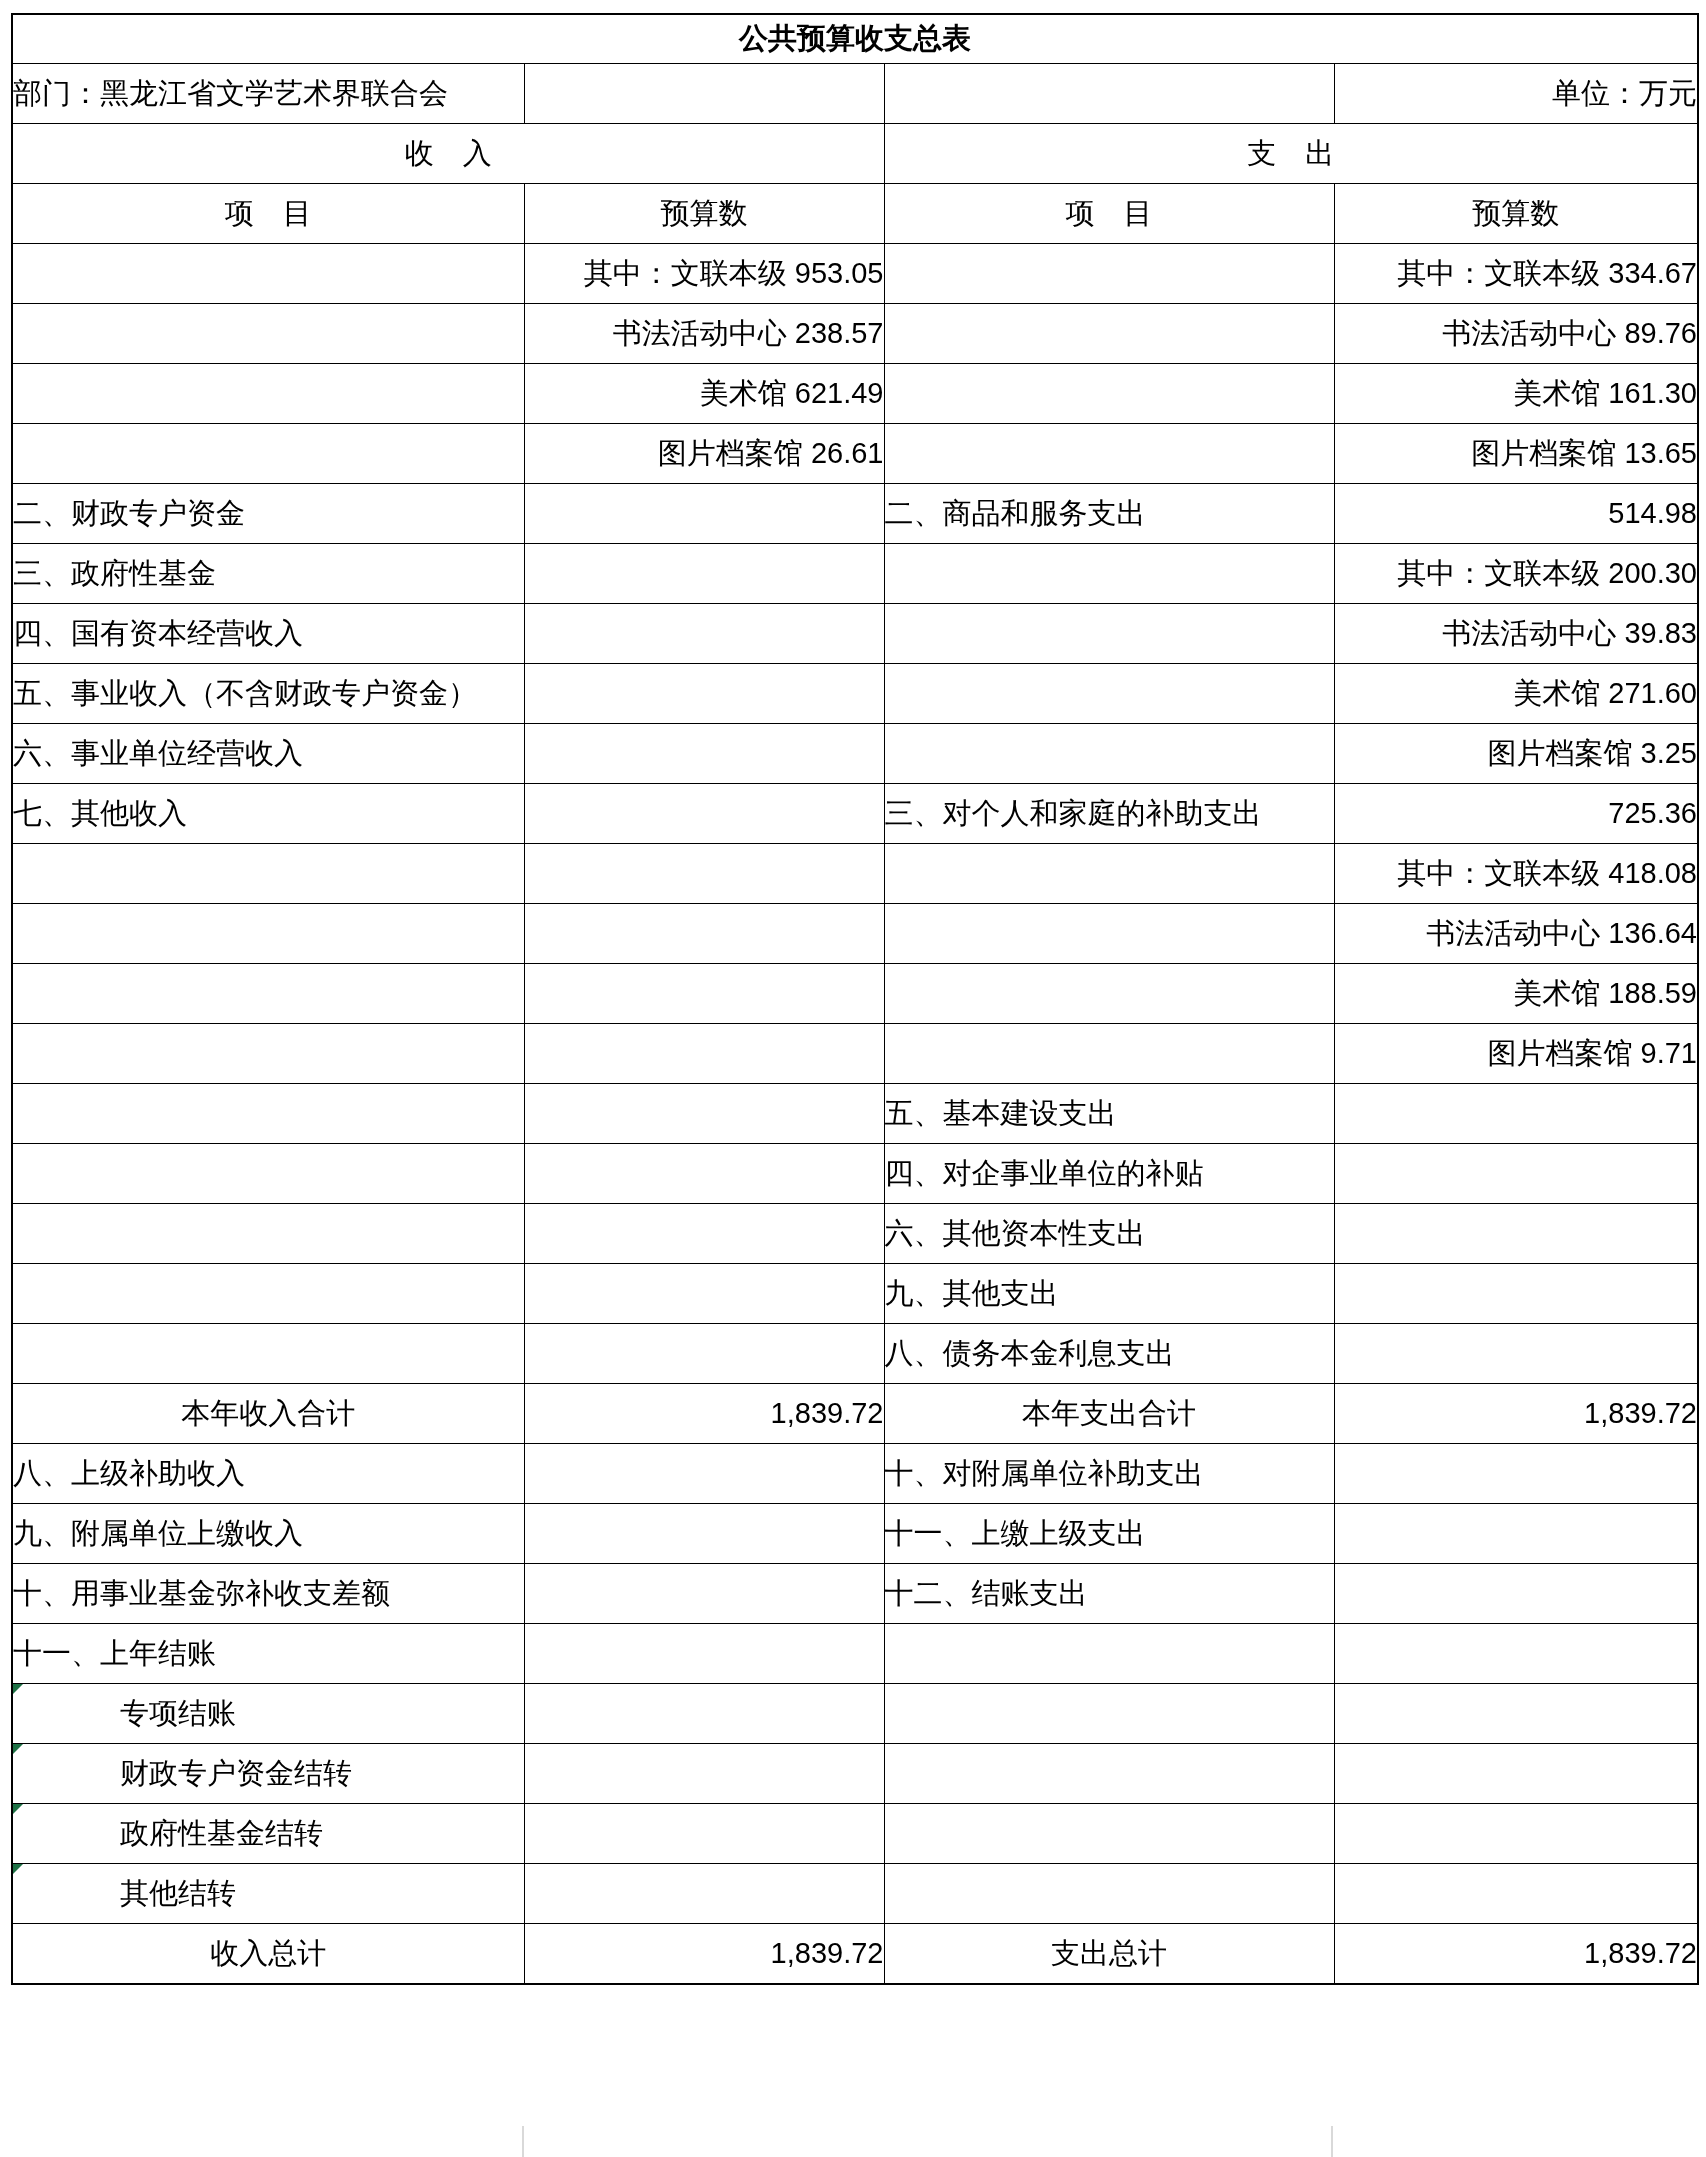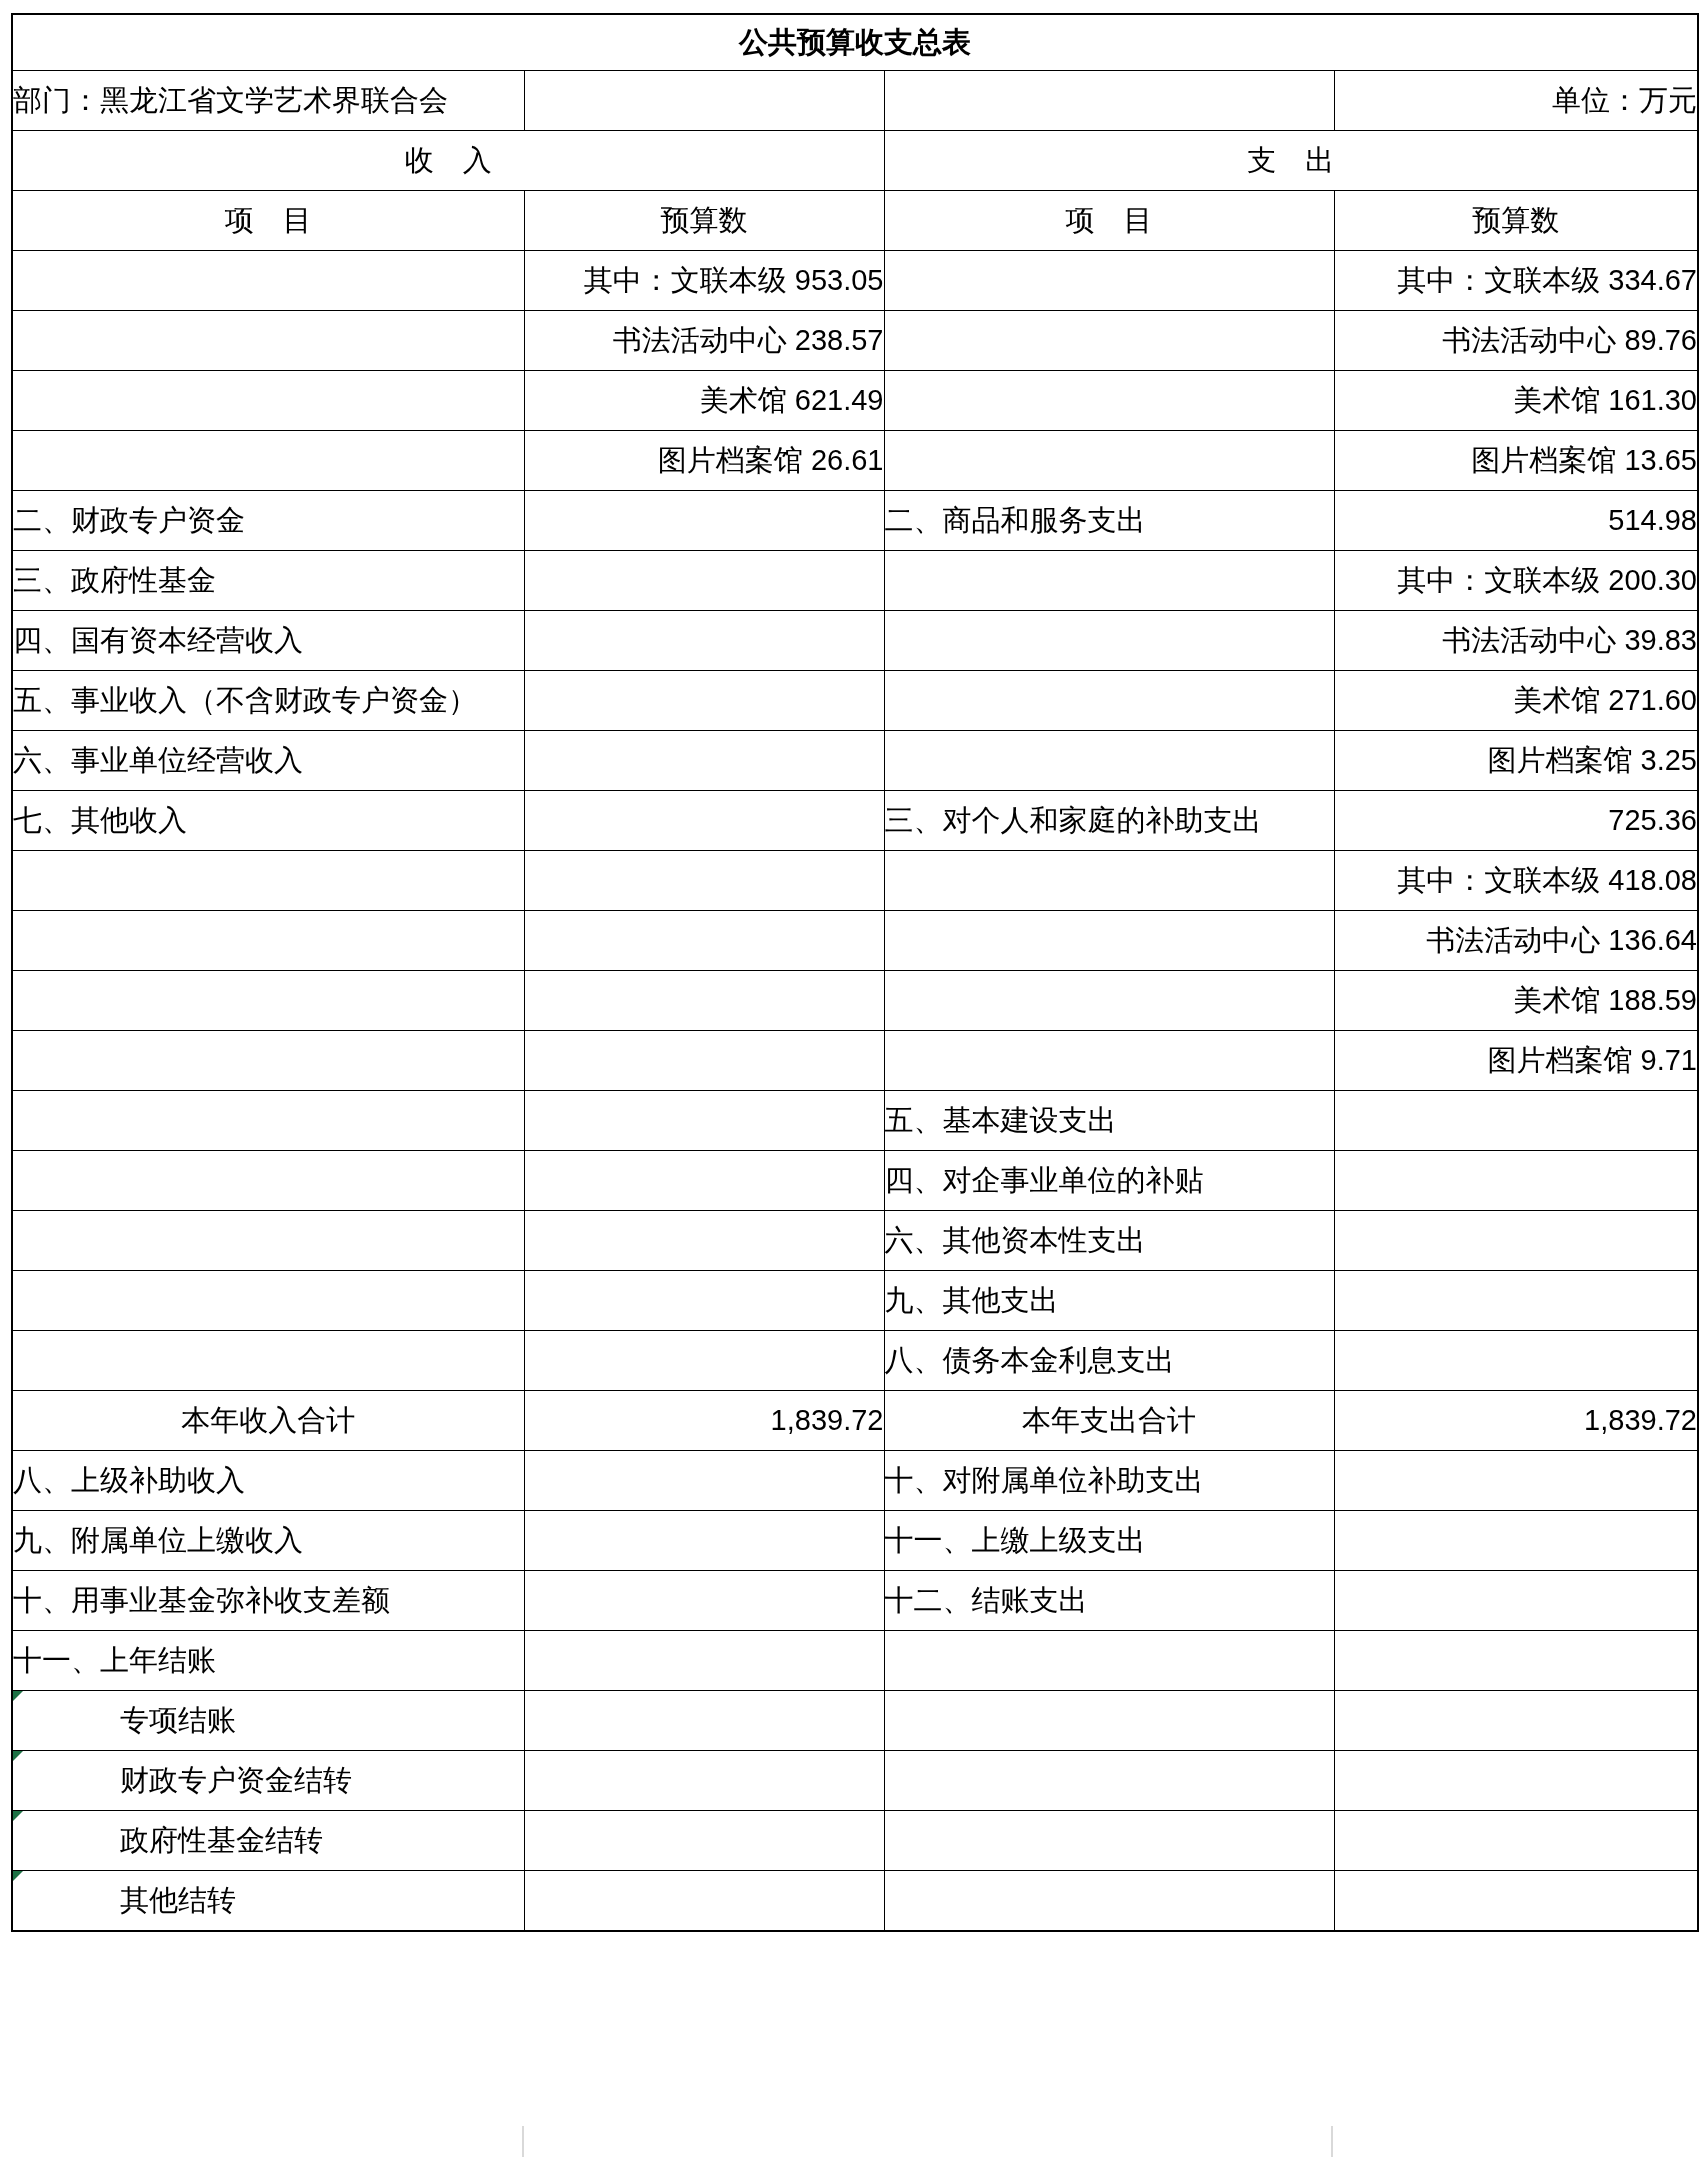--- a/index.html
+++ b/index.html
@@ -17,21 +17,21 @@
   table.budget td{
     border:1.8px solid #000;
     vertical-align:middle;
     font-size:29px;
     line-height:1.15;
     overflow:hidden;
     white-space:nowrap;
     padding:0;
   }
   tr{height:60px;}
-  tr.title-row{height:57px;}
+  tr.title-row{height:50px;}
   td.title-cell{text-align:center;font-weight:bold;font-size:30px;}
   td.dept{text-align:left;padding-left:9.1px;}
   td.unit{text-align:right;padding-right:11px;}
   td.sec{text-align:center;}
   td.colhead{text-align:center;}
   td.item{text-align:left;padding-left:9.1px;position:relative;}
   td.item.center{text-align:center;padding-left:0;}
   td.item.indent{padding-left:107px;}
   td.val{text-align:right;padding-right:12.8px;}
   .tri{
@@ -239,20 +239,26 @@
           <td class="val"></td>
           <td class="item"></td>
           <td class="val"></td>
         </tr>
         <tr>
           <td class="item indent"><span class="tri"></span>其他结转</td>
           <td class="val"></td>
           <td class="item"></td>
           <td class="val"></td>
         </tr>
+        <tr>
+          <td class="item center">收入总计</td>
+          <td class="val">1,839.72</td>
+          <td class="item center">支出总计</td>
+          <td class="val">1,839.72</td>
+        </tr>
       </tbody>
   </table>
 
   <div class="below">
     <div class="vline v1"></div>
     <div class="vline v2"></div>
   </div>
 
 </div>
 

